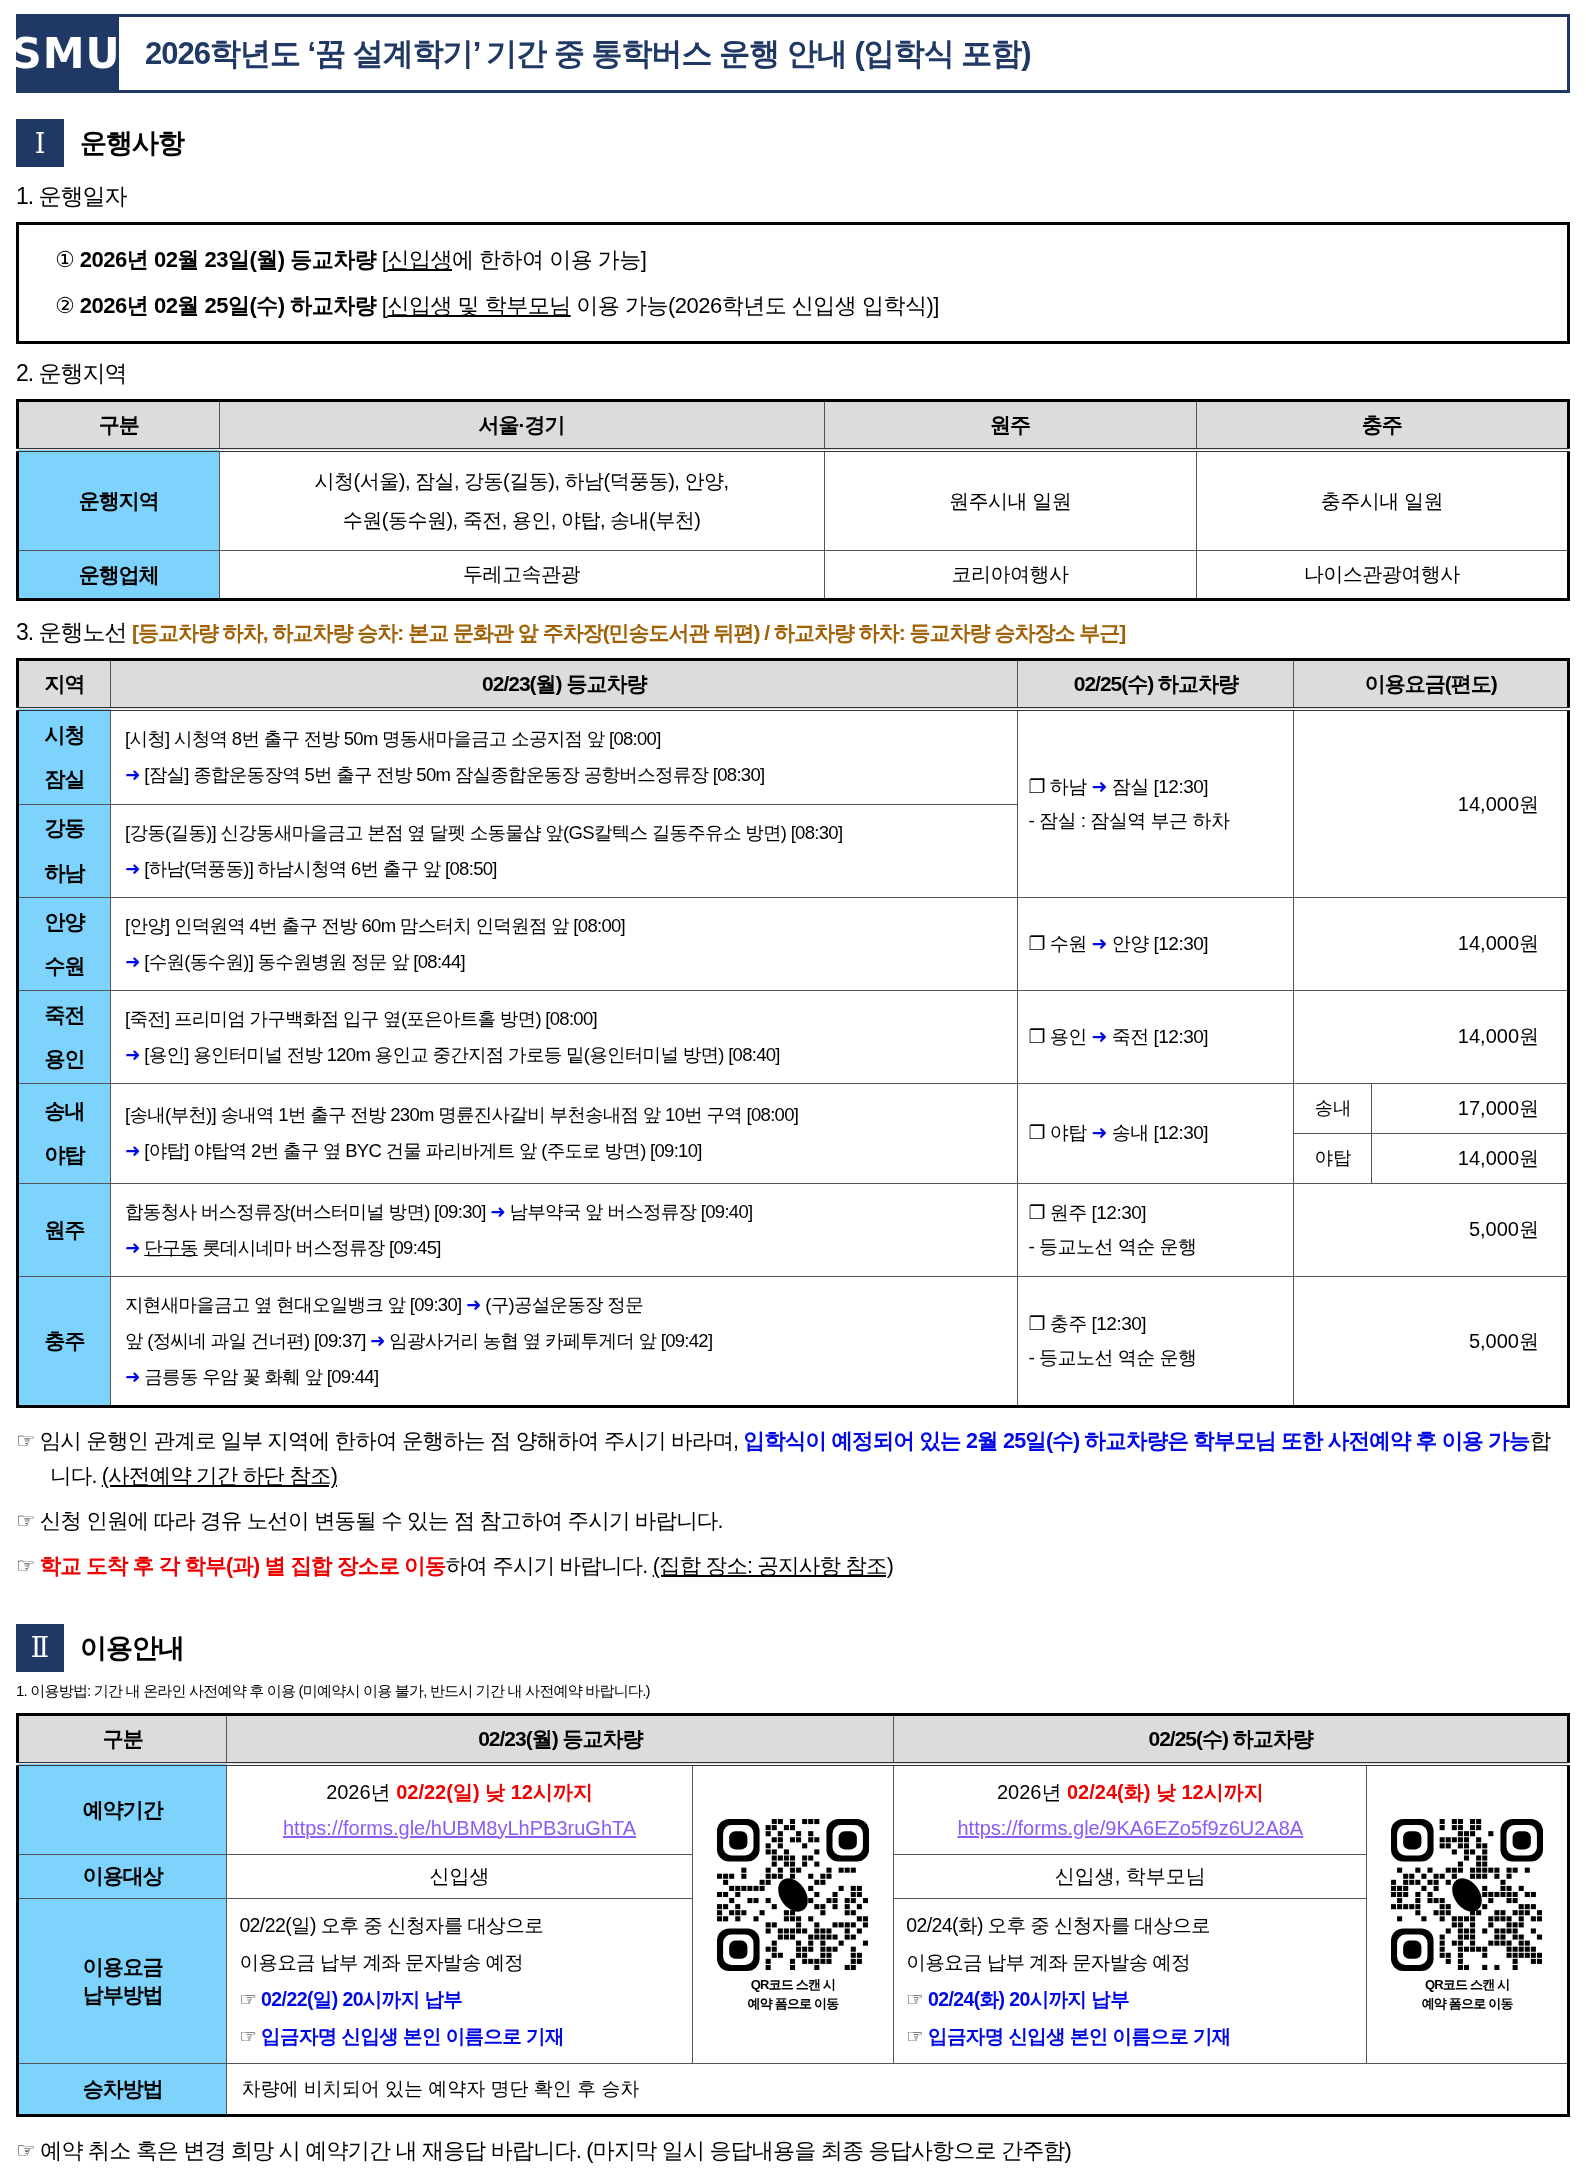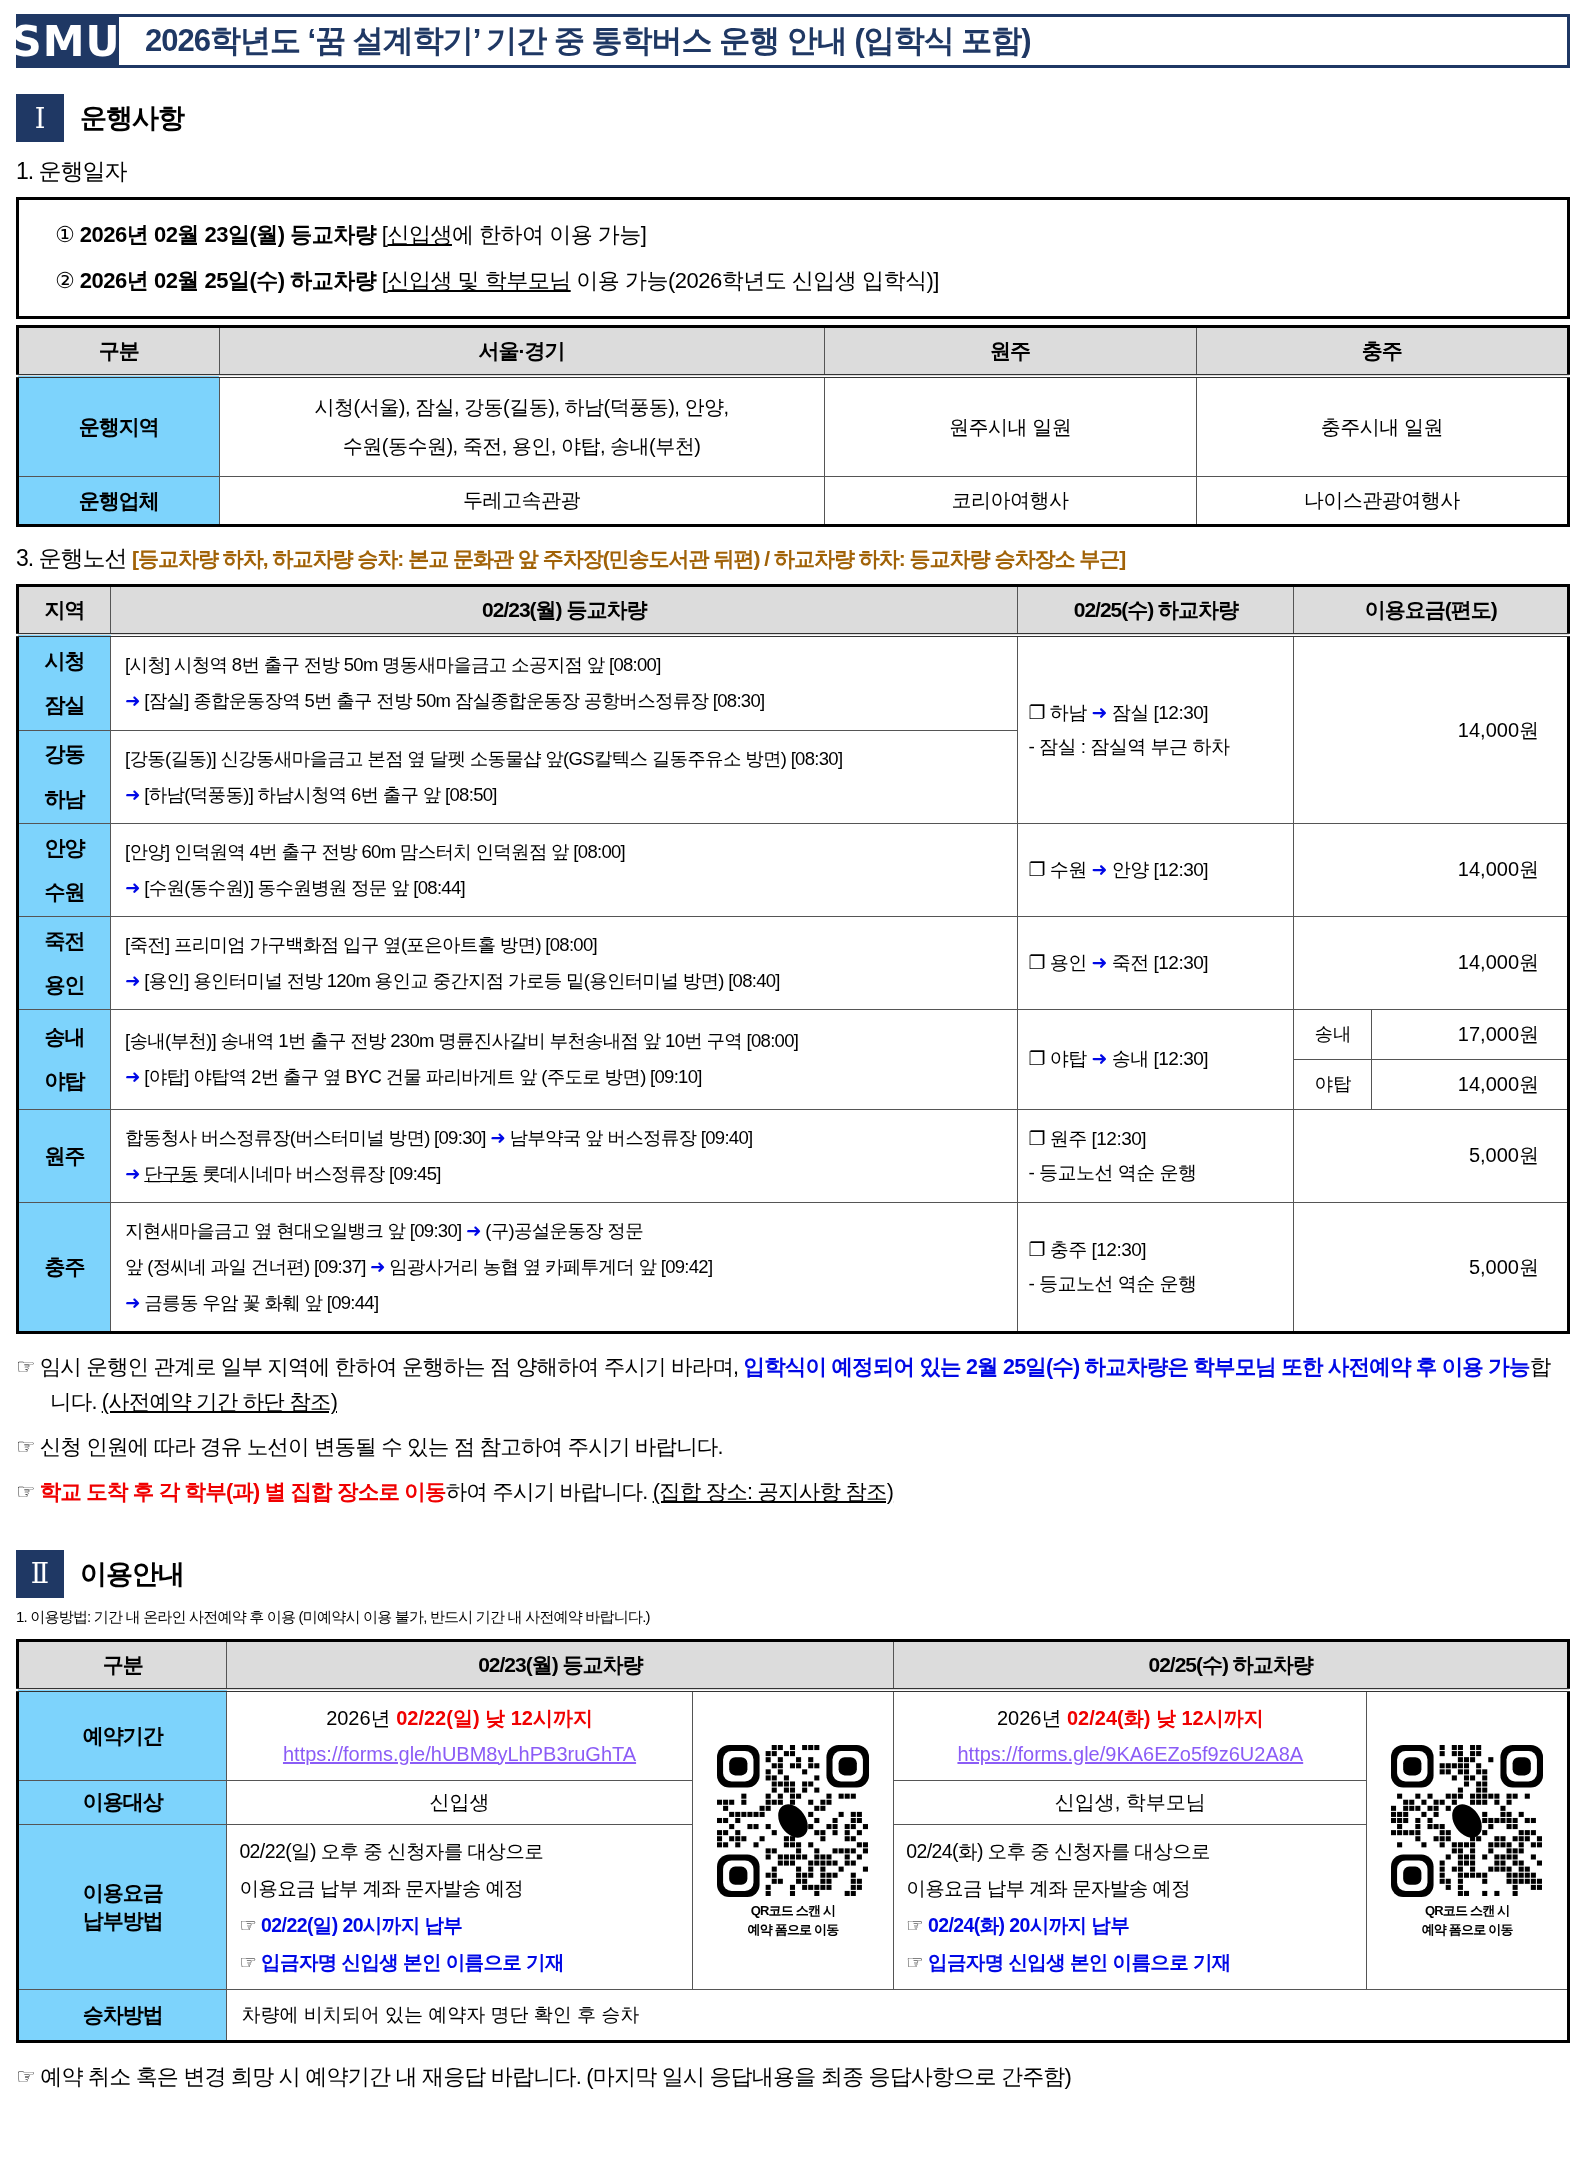--- a/index.html
+++ b/index.html
@@ -1,20 +1,20 @@
 <!DOCTYPE html>
 <html lang="ko"><head>
 <meta charset="utf-8">
 <style>
   html,body{margin:0;padding:0;background:#fff;}
   .page{width:1586px;height:2181px;box-sizing:border-box;padding:14px 16px 10px;
         font-family:"Liberation Sans","DejaVu Sans",sans-serif;color:#000;font-size:19px;overflow:hidden;}
 
   
-  .title-bar{display:flex;align-items:stretch;height:54px;}
+  .title-bar{display:flex;align-items:stretch;height:79px;}
   .logo{width:100px;background:#1f3864;color:#fff;display:flex;align-items:center;justify-content:center;
         font-weight:bold;font-size:42px;letter-spacing:1px;font-family:"DejaVu Sans",sans-serif;}
   .title-box{flex:1;border:3px solid #1f3864;display:flex;align-items:center;justify-content:flex-start;padding-left:26px;box-sizing:border-box;text-align:center;}
   .doc-title{color:#1f3864;font-size:31px;font-weight:bold;letter-spacing:-1px;}
 
   
   .sec-head{display:flex;align-items:center;gap:16px;margin:26px 0 10px;}
   .sec-badge{width:48px;height:48px;background:#1f3864;color:#fff;display:flex;align-items:center;justify-content:center;
              font-size:27px;font-family:"DejaVu Serif","Liberation Serif",serif;}
   .sec-title{font-size:27px;font-weight:bold;letter-spacing:-1px;}
@@ -96,20 +96,21 @@
     <span class="sec-badge">Ⅰ</span>
     <span class="sec-title">운행사항</span>
   </div>
 
   <div class="sub-head">1. 운행일자</div>
   <div class="date-box">
     <div class="date-line"><span>① </span><span class="seg-bold">2026년 02월 23일(월) 등교차량</span><span> [</span><span class="seg-u">신입생</span><span>에 한하여 이용 가능]</span></div>
     <div class="date-line"><span>② </span><span class="seg-bold">2026년 02월 25일(수) 하교차량</span><span> [</span><span class="seg-u">신입생 및 학부모님</span><span> 이용 가능(2026학년도 신입생 입학식)]</span></div>
   </div>
 
+  <div class="sub-head">2. 운행지역</div>
   <table class="t2">
     <colgroup>
         <col style="width:13%">
         <col style="width:39%">
         <col style="width:24%">
         <col style="width:24%">
       </colgroup>
     <tbody>
         <tr class="th-row">
       <th>구분</th>

